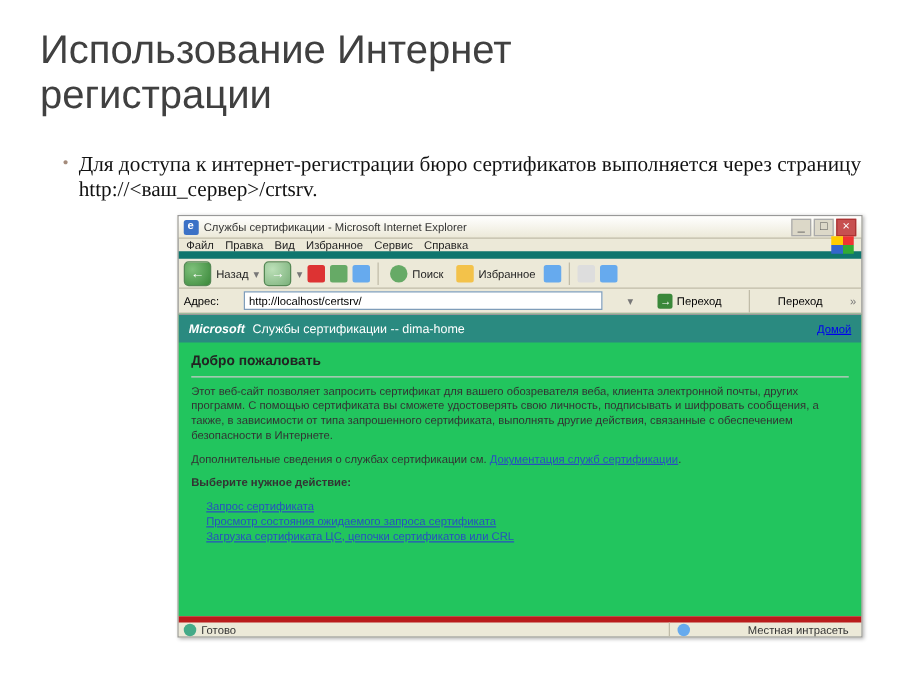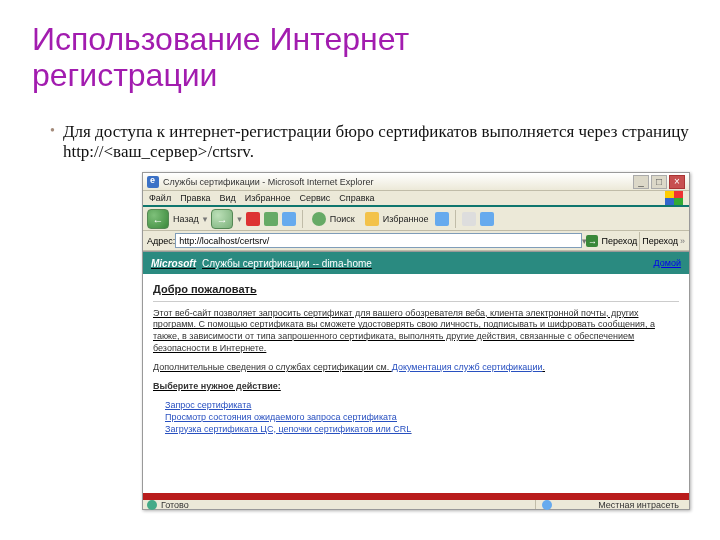--- a/index.html
+++ b/index.html
@@ -7,21 +7,21 @@
     width: 720px; height: 540px;
     background: #fff;
     font-family: Tahoma, Arial, sans-serif;
     position: relative;
     overflow: hidden;
   }
   .slide-title {
     position: absolute;
     left: 32px; top: 22px;
     font-size: 32px;
-    color: #a21caf;
+    color: #404040;
     line-height: 1.12;
     font-weight: 400;
   }
   .bullet-block {
     position: absolute;
     left: 50px; top: 122px;
     right: 30px;
     display: flex;
     font-size: 17px;
     color: #111;
@@ -55,21 +55,21 @@
     width:12px;height:12px;background:#3b71c6;margin-right:4px;border-radius:2px;
     position:relative;
   }
   .titlebar .ie-icon::after{content:"e";color:#fff;font-size:9px;font-weight:bold;position:absolute;left:3px;top:-1px;}
   .titlebar .spacer{flex:1;}
   .winctrl{color:#fff;background:#c75050;width:16px;height:14px;margin-left:2px;border:1px solid #a33;font-size:10px;line-height:12px;text-align:center;}
   .winctrl.min,.winctrl.max{background:#dcd8c8;color:#555;border-color:#aaa;}
   .menubar{
     height:16px; display:flex; align-items:center; gap:9px;
     padding:0 6px; font-size:9px; color:#222;
-    border-bottom:2px solid #0f766e;
+    border-bottom:6px solid #0f766e;
   }
   .menubar .winflag{margin-left:auto;width:18px;height:14px;background:conic-gradient(#e33 0 90deg,#3a3 0 180deg,#36c 0 270deg,#fc0 0);}
   .toolbar{
     height:24px; display:flex; align-items:center; gap:4px;
     padding:0 4px; border-bottom:1px solid #c0bca8;
     font-size:9px; color:#222;
   }
   .navbtn{
     width:22px;height:20px;border-radius:4px;
     background:radial-gradient(circle at 30% 30%,#7ec07a,#3a883a);
@@ -78,52 +78,52 @@
   .navbtn.fwd{background:radial-gradient(circle at 30% 30%,#bce0b8,#7ab07a);}
   .tbtn{display:flex;align-items:center;gap:4px;padding:1px 3px;}
   .ico{width:14px;height:14px;border-radius:2px;}
   .ico.stop{background:#d33;}
   .ico.refresh{background:#6a6;}
   .ico.home{background:#6ae;}
   .ico.search{background:#6a6;border-radius:50%;}
   .ico.fav{background:#f3c24a;}
   .sep{width:1px;height:18px;background:#c0bca8;margin:0 2px;}
   .addrbar{
-    height:20px;display:flex;align-items:center;gap:0;
+    height:20px;display:flex;align-items:center;gap:20px;
     padding:0 4px;border-bottom:1px solid #c0bca8;font-size:9px;
   }
   .addrbar input{
     flex:1;height:15px;font-size:9px;padding:0 3px;border:1px solid #7f9db9;background:#fff;
   }
   .go{display:flex;align-items:center;gap:3px;}
   .go .arr{width:12px;height:12px;background:#3a883a;border-radius:2px;color:#fff;font-size:9px;text-align:center;line-height:12px;}
 
   .content{
     position:absolute;left:0;right:0;top:78px;bottom:16px;
-    background:#ffffff;overflow:hidden;border-top:1px solid #999;text-decoration:underline;
+    background:#22c55e;overflow:hidden;border-top:1px solid #999;
   }
   .page-banner{
     background:#2a8a80;color:#fff;height:22px;
     display:flex;align-items:center;padding:0 8px;font-size:10px;
   }
   .page-banner .brand{font-weight:bold;font-style:italic;margin-right:6px;}
   .page-banner .home{margin-left:auto;text-decoration:underline;font-size:9px;}
   .page-body{padding:8px 10px;font-size:9px;color:#333;line-height:1.32;}
   .page-body h2{font-size:11px;color:#222;margin-bottom:4px;font-weight:bold;}
   .page-body hr{border:none;border-top:1px solid #ccc;margin:3px 0 6px;}
   .page-body p{margin-bottom:7px;}
   .page-body a{color:#2850c0;text-decoration:underline;}
   .choose{font-weight:bold;margin-top:2px;}
   .actions{margin-left:12px;margin-top:2px;}
   .actions a{display:block;}
 
   .statusbar{
     position:absolute;left:0;right:0;bottom:0;height:16px;
-    background:#ece9d8;border-top:7px solid #b91c1c;
-    display:flex;align-items:center;font-size:9px;color:#333;padding:0 4px;
+    background:#ece9d8;border-top:5px solid #b91c1c;
+    display:flex;align-items:flex-end;font-size:9px;color:#333;padding:0 4px;
   }
   .statusbar .pane{border-left:1px solid #c0bca8;height:100%;display:flex;align-items:center;padding:0 6px;gap:42px;}
   .statusbar .grow{flex:1;}
   .globe{width:10px;height:10px;border-radius:50%;background:#6ae;margin-right:4px;}
   .dot{width:10px;height:10px;border-radius:50%;background:#4a8;display:inline-block;margin-right:4px;}
 </style>
 </head>
 <body>
 
 <div class="slide-title">

